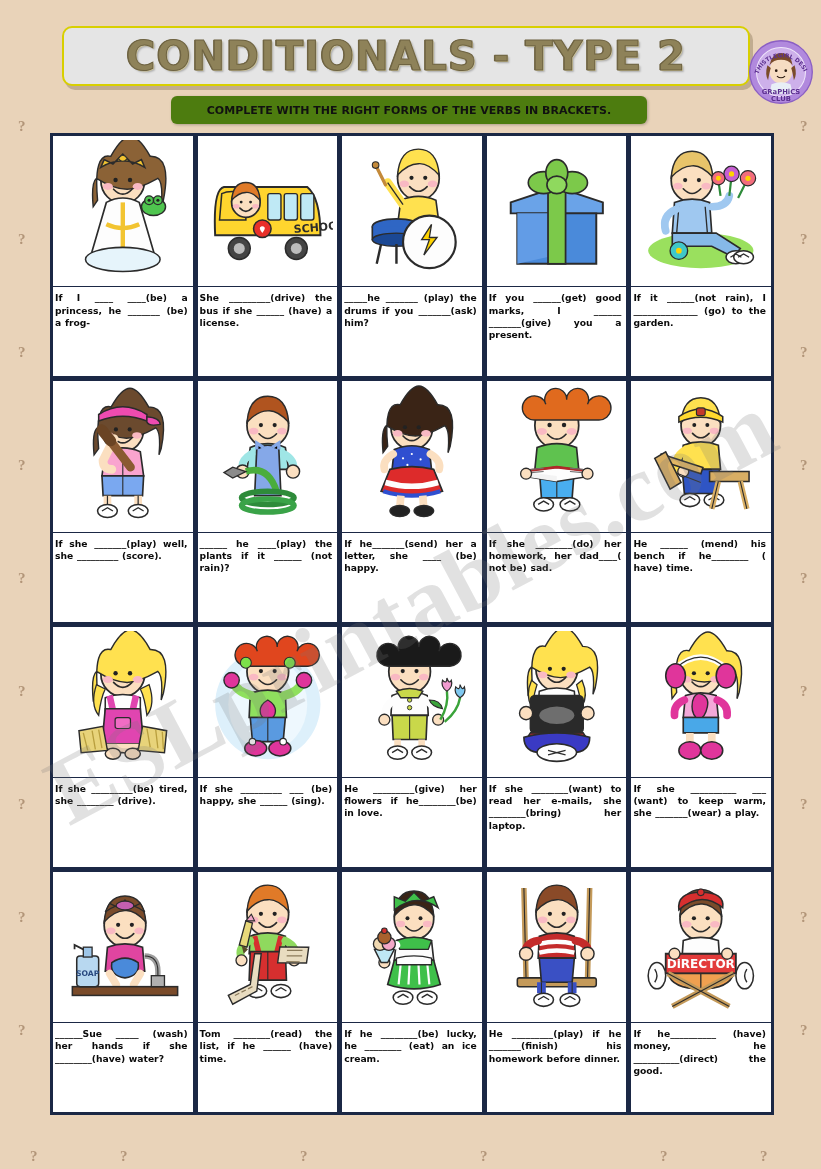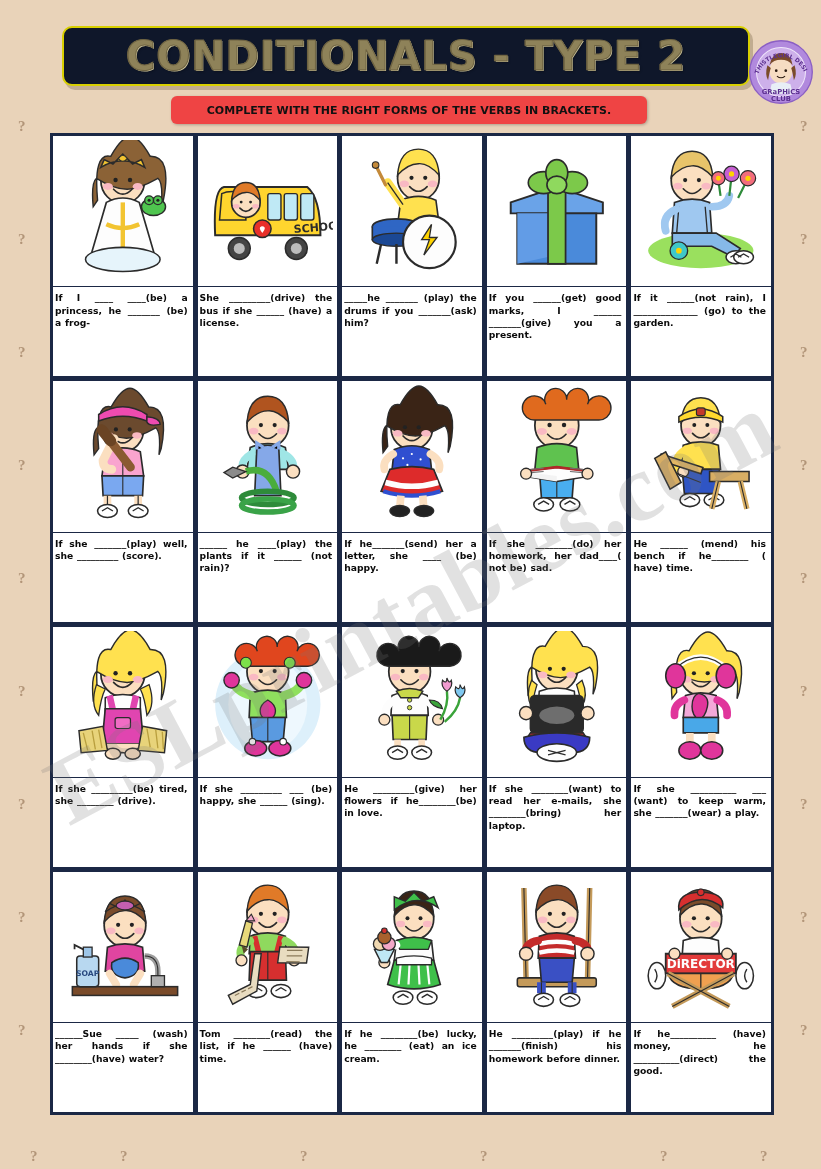--- a/index.html
+++ b/index.html
@@ -39,21 +39,21 @@
     pointer-events:none;
   }
 
   
   .header-zone { position:relative; z-index:3; height:128px; }
 
   .title-banner {
     position:absolute;
     left:62px; top:26px;
     width:688px; height:60px;
-    background:#0f172a;
+    background:#e5e5e5;
     border:2px solid #d8cf00;
     border-radius:10px;
     box-shadow: 3px 4px 0 rgba(120,100,70,0.35);
     display:flex; align-items:center; justify-content:center;
   }
   .title-text {
     font-family:"DejaVu Sans", sans-serif;
     font-size:40px;
     font-weight:bold;
     letter-spacing:1px;
@@ -63,21 +63,21 @@
        1px 1px 0 #cdc49a,
       -1px 0 0 #6e6342,
        2px 2px 2px rgba(0,0,0,0.25);
     white-space:nowrap;
   }
 
   .instruction-bar {
     position:absolute;
     left:171px; top:96px;
     width:476px; height:28px;
-    background:#ef4444;
+    background:#4d7c0f;
     border-radius:6px;
     display:flex; align-items:center; justify-content:center;
     box-shadow:1px 1px 3px rgba(0,0,0,0.25);
   }
   .instruction-text {
     font-family:"DejaVu Sans", sans-serif;
     font-size:11px; font-weight:bold; color:#111;
     white-space:nowrap;
   }
 

